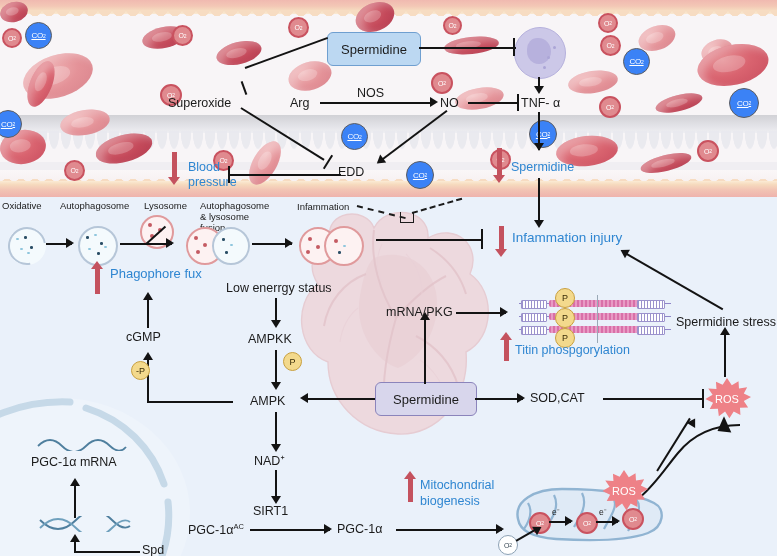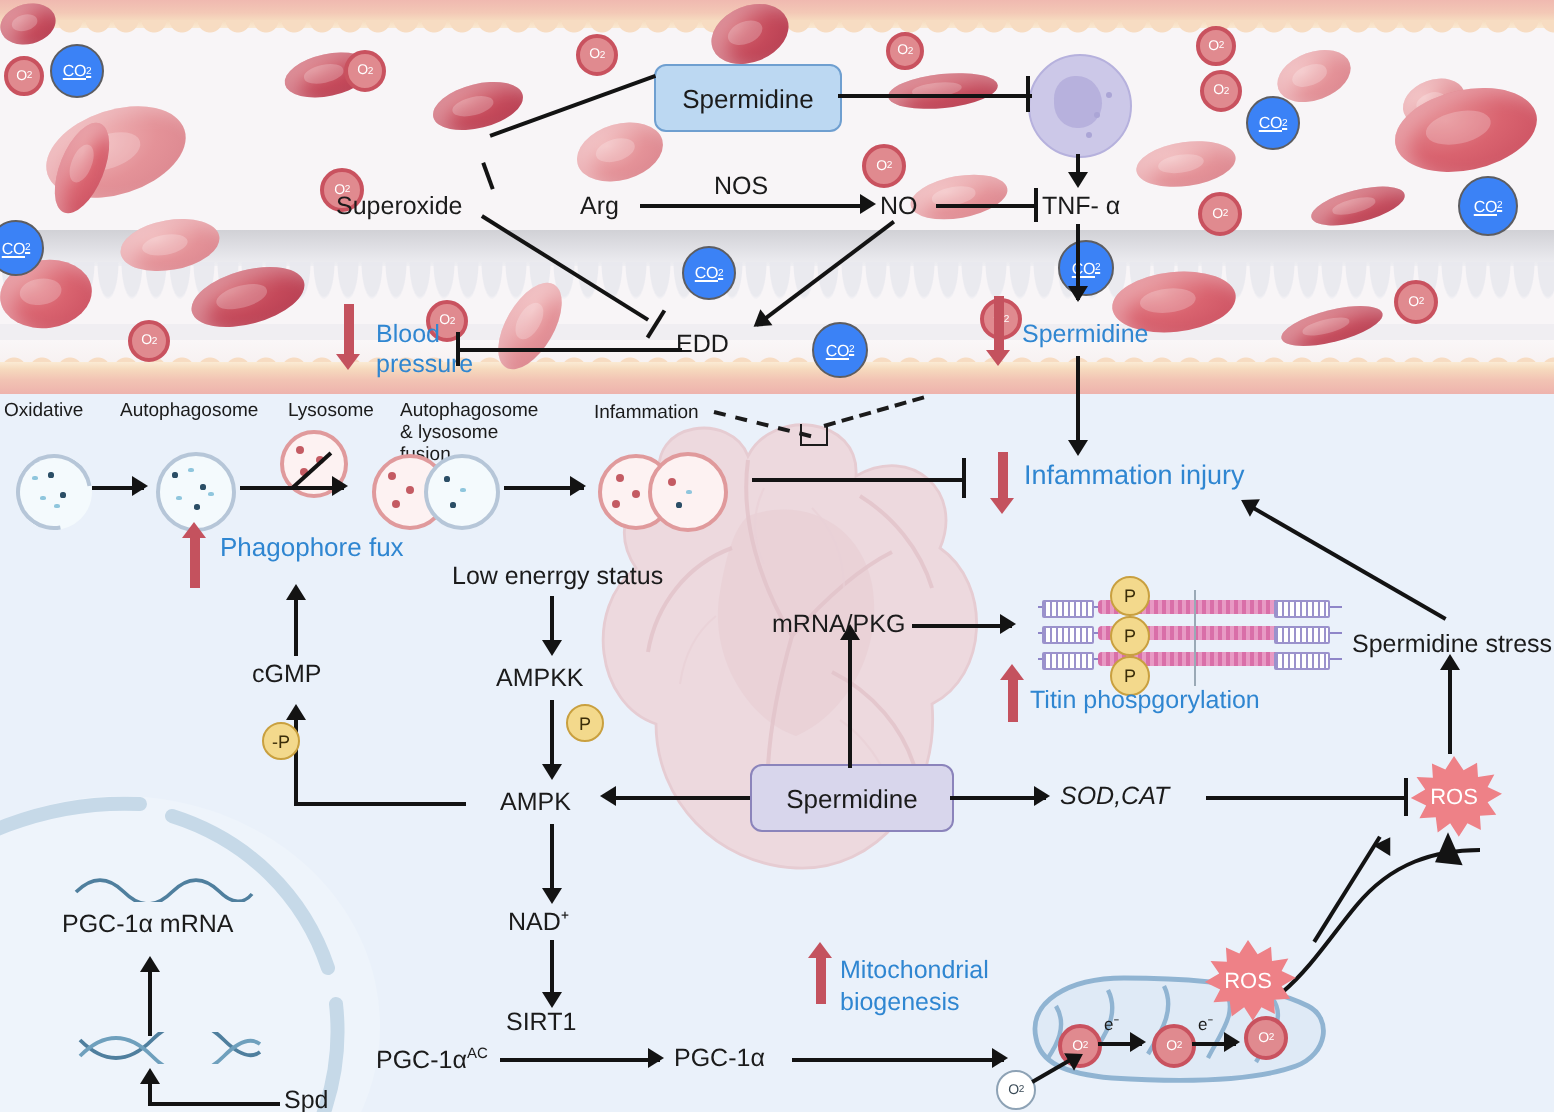--- a/index.html
+++ b/index.html
@@ -415,21 +415,21 @@
   </div>
   <div class="pc" style="left:555px;top:308px;width:18px;height:18px;">
     <span>P</span>
   </div>
   <div class="pc" style="left:555px;top:328px;width:18px;height:18px;">
     <span>P</span>
   </div>
   <div class="rarrow" style="left:504px;top:339px;height:22px;"></div>
   <div class="lbl blue" style="left:515px;top:343px;">Titin phospgorylation</div>
 
-  <div class="lbl" style="left:530px;top:391px;font-style:italic;">SOD,CAT</div>
+  <div class="lbl" style="left:530px;top:391px;">SOD,CAT</div>
   <div class="ln hln" style="left:603px;top:398px;width:100px;"></div>
   <div class="bar-v" style="left:702px;top:389px;height:19px;"></div>
 
   <div class="ros" style="left:703px;top:378px;width:48px;height:42px;">
     <span>ROS</span>
   </div>
 
   <div class="lbl" style="left:676px;top:315px;">Spermidine stress</div>
   <div class="ln" style="left:625px;top:252px;width:113px;height:1.8px;transform:rotate(30deg);transform-origin:left center;"></div>
   <div class="tip-l" style="left:620px;top:247px;transform:rotate(30deg);"></div>

